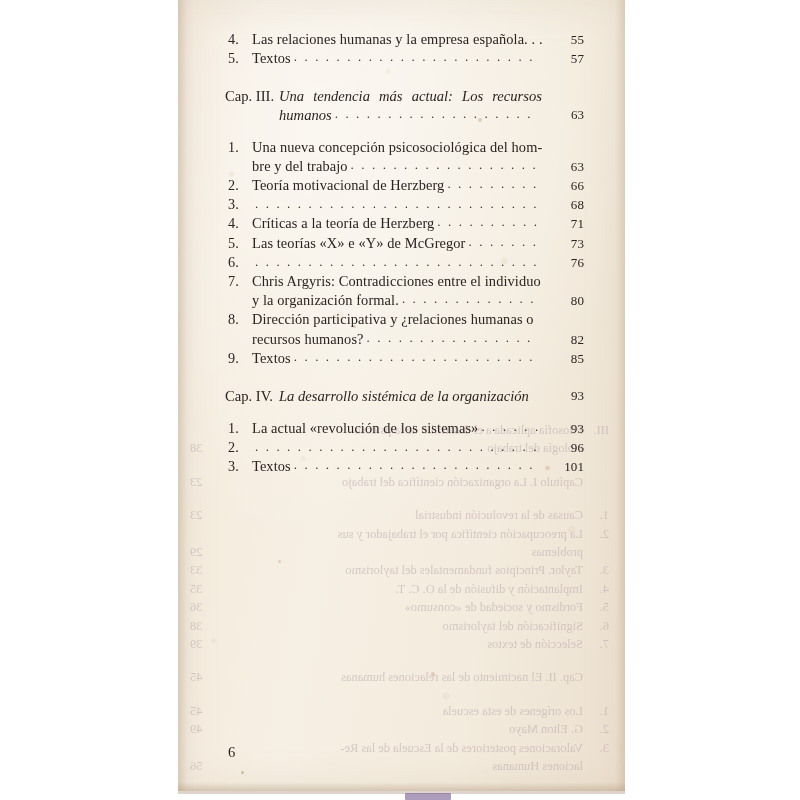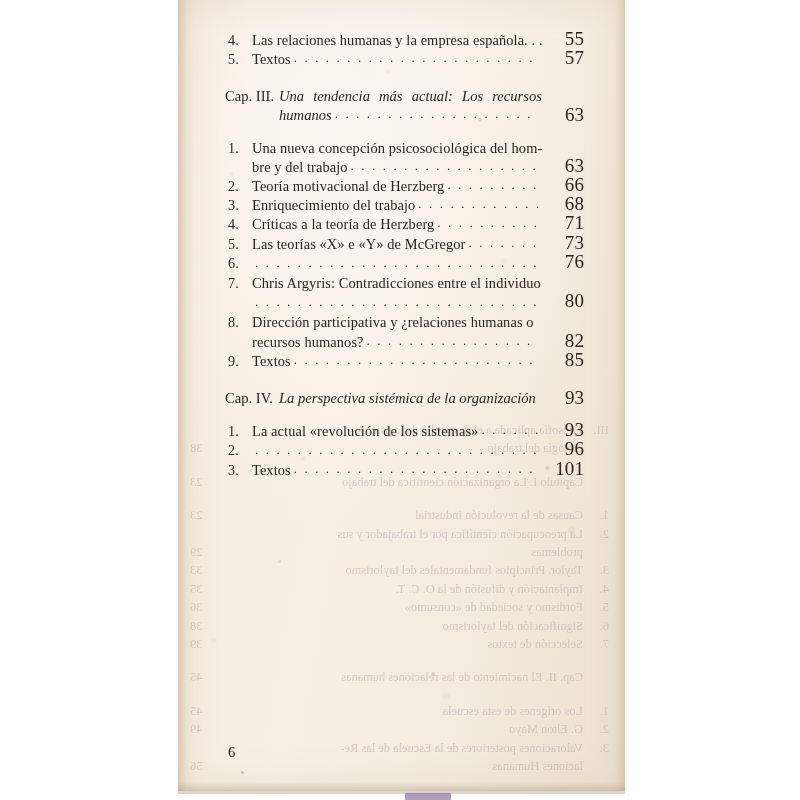--- a/index.html
+++ b/index.html
@@ -132,21 +132,21 @@
     letter-spacing: 2.1px;
     font-size: 13px;
     position: relative;
     top: -1px;
   }
   .pg {
     flex: none;
     width: 34px;
     text-align: right;
     padding-left: 10px;
-    font-size: 19px;
+    font-size: 13px;
   }
   .pg.blank { color: transparent; }
 
   
   .row.cont .num { visibility: hidden; }
 
   
   .chapter {
     display: flex;
     align-items: flex-start;
@@ -368,21 +368,20 @@
           <span class="num">2.</span>
           <span class="body">
             <span class="label">Teoría motivacional de Herzberg</span>
             <span class="leader">. . . . . . . . . . . . . . . . . . . . . . . . . . . . . . . . . . . . . . . . . . . . . . . . . . . . . . . . . . . . . . . . . . . . . . . . . . . . . . . . . . . . . . . . . . </span>
           </span>
           <span class="pg">66</span>
         </div>
         <div class="row">
           <span class="num">3.</span>
           <span class="body">
-            <span class="label">Enriquecimiento del trabajo</span>
             <span class="leader">. . . . . . . . . . . . . . . . . . . . . . . . . . . . . . . . . . . . . . . . . . . . . . . . . . . . . . . . . . . . . . . . . . . . . . . . . . . . . . . . . . . . . . . . . . </span>
           </span>
           <span class="pg">68</span>
         </div>
         <div class="row">
           <span class="num">4.</span>
           <span class="body">
             <span class="label">Críticas a la teoría de Herzberg</span>
             <span class="leader">. . . . . . . . . . . . . . . . . . . . . . . . . . . . . . . . . . . . . . . . . . . . . . . . . . . . . . . . . . . . . . . . . . . . . . . . . . . . . . . . . . . . . . . . . . </span>
           </span>
@@ -407,20 +406,21 @@
           <span class="num">7.</span>
           <span class="body">
             <span class="label">Chris Argyris: Contradicciones entre el individuo</span>
             <span class="leader"></span>
           </span>
           <span class="pg blank">0</span>
         </div>
         <div class="row cont">
           <span class="num">7.</span>
           <span class="body">
+            <span class="label">y la organización formal.</span>
             <span class="leader">. . . . . . . . . . . . . . . . . . . . . . . . . . . . . . . . . . . . . . . . . . . . . . . . . . . . . . . . . . . . . . . . . . . . . . . . . . . . . . . . . . . . . . . . . . </span>
           </span>
           <span class="pg">80</span>
         </div>
         <div class="row">
           <span class="num">8.</span>
           <span class="body">
             <span class="label">Dirección participativa y ¿relaciones humanas o</span>
             <span class="leader"></span>
           </span>
@@ -438,21 +438,21 @@
           <span class="num">9.</span>
           <span class="body">
             <span class="label">Textos</span>
             <span class="leader">. . . . . . . . . . . . . . . . . . . . . . . . . . . . . . . . . . . . . . . . . . . . . . . . . . . . . . . . . . . . . . . . . . . . . . . . . . . . . . . . . . . . . . . . . . </span>
           </span>
           <span class="pg">85</span>
         </div>
         <div class="gap-lg"></div>
         <div class="chapter">
           <span class="caplab">Cap. IV.</span>
-          <span class="captitle">La perspectiva sistémica de la organización</span>
+          <span class="captitle">La desarrollo sistémica de la organización</span>
           <span class="pg">93</span>
         </div>
         <div class="gap-md"></div>
         <div class="row">
           <span class="num">1.</span>
           <span class="body">
             <span class="label">La actual «revolución de los sistemas»</span>
             <span class="leader">. . . . . . . . . . . . . . . . . . . . . . . . . . . . . . . . . . . . . . . . . . . . . . . . . . . . . . . . . . . . . . . . . . . . . . . . . . . . . . . . . . . . . . . . . . </span>
           </span>
           <span class="pg">93</span>

